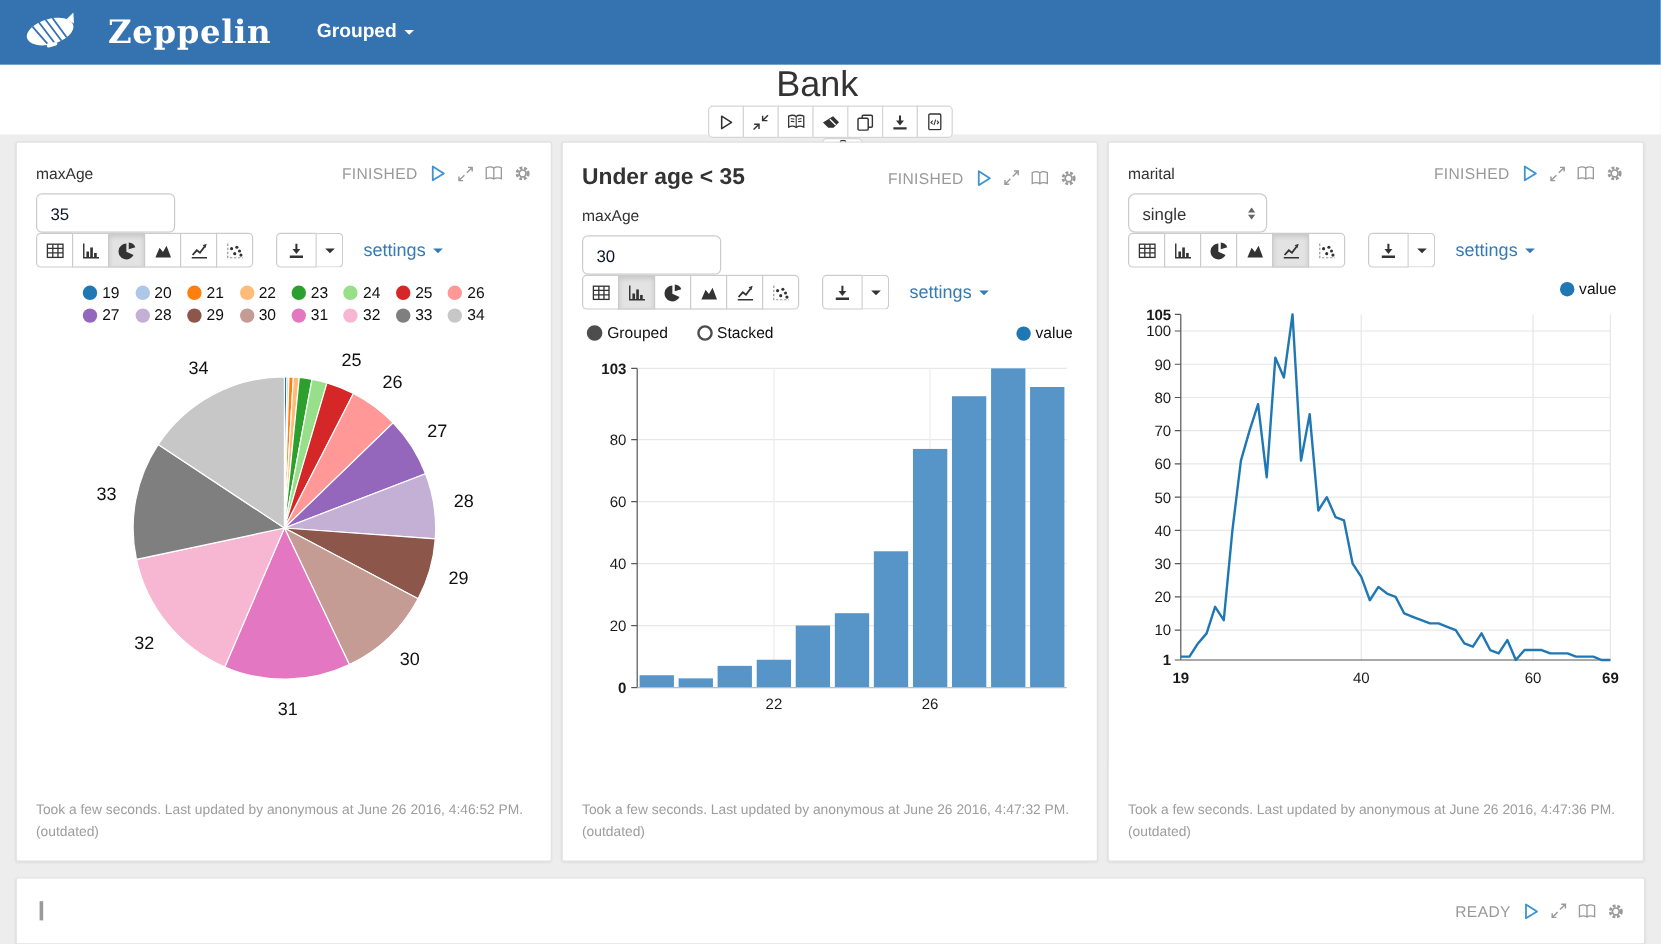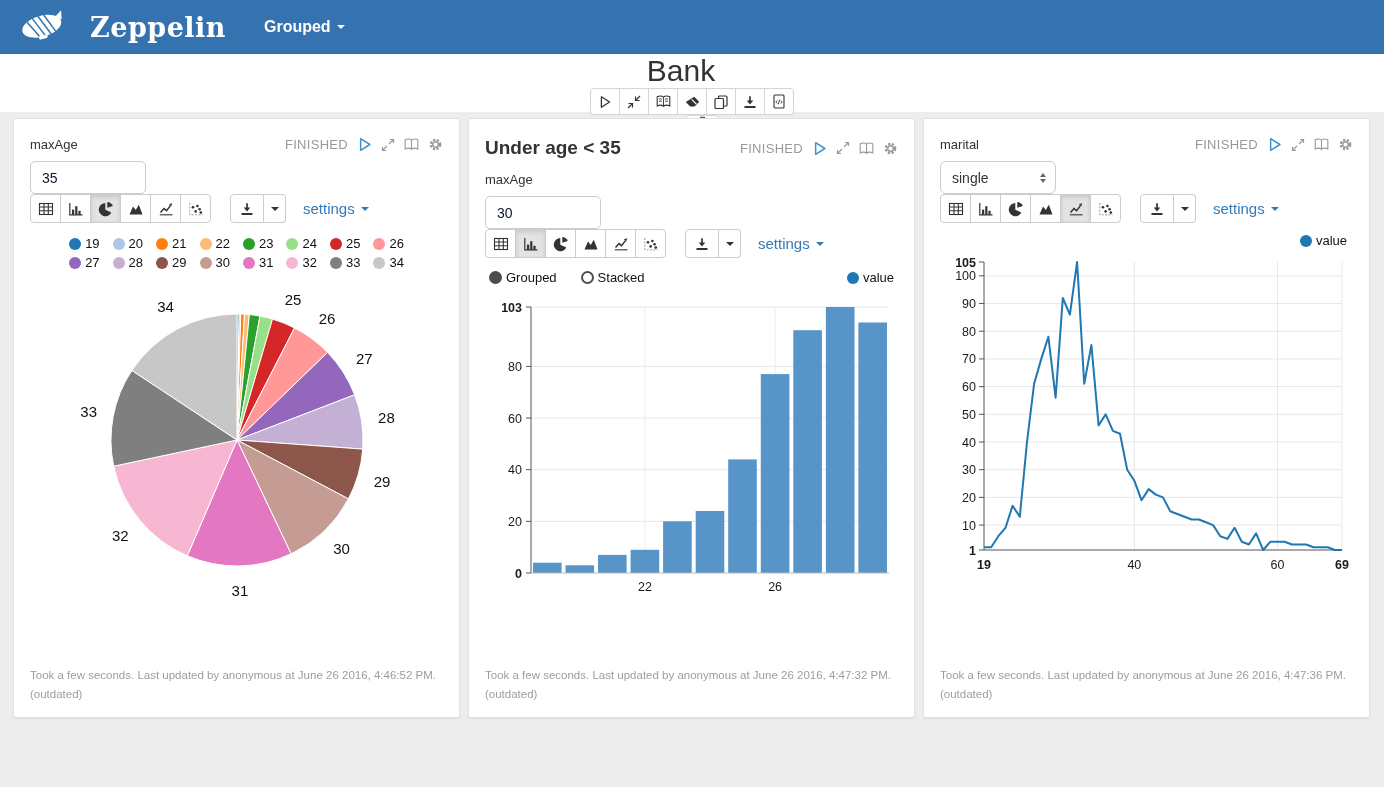--- a/index.html
+++ b/index.html
@@ -653,13 +653,37 @@
           <text class="tick" x="337.56" y="319" text-anchor="middle">60</text>
           <text class="tick bold" x="402" y="319" text-anchor="middle">69</text>
           <path d="M44.0 297.2 L51.2 297.2 L58.3 286.2 L65.5 277.8 L72.6 255.7 L79.8 266.8 L87.0 192.0 L94.1 133.8 L101.3 108.9 L108.4 86.8 L115.6 147.7 L122.8 48.0 L129.9 64.6 L137.1 12.0 L144.2 133.8 L151.4 95.1 L158.6 175.4 L165.7 164.3 L172.9 180.9 L180.0 183.7 L187.2 219.7 L194.4 230.8 L201.5 250.2 L208.7 239.1 L215.8 244.6 L223.0 247.4 L230.2 261.2 L237.3 264.0 L244.5 266.8 L251.6 269.5 L258.8 269.5 L266.0 272.3 L273.1 275.1 L280.3 286.2 L287.4 288.9 L294.6 277.8 L301.8 291.7 L308.9 294.5 L316.1 283.4 L323.2 300.0 L330.4 291.7 L337.6 291.7 L344.7 291.7 L351.9 294.5 L359.0 294.5 L366.2 294.5 L373.4 297.2 L380.5 297.2 L387.7 297.2 L394.8 300.0 L402.0 300.0" fill="none" stroke="#1f77b4" stroke-width="2" stroke-linejoin="round"></path>
         </svg>
       <div class="para-footer">
         <span>Took a few seconds. Last updated by anonymous at June 26 2016, 4:47:36 PM.</span><br><span>(outdated)</span>
       </div>
     </div>
   </div>
 
+  <div class="empty-card">
+    <div class="cursor-bar"></div>
+    <div class="status-row">
+      <span class="status-text">READY</span>
+      <span class="status-icons" style="display: flex; align-items: center; gap: 9px;">
+          <svg width="15" height="15" viewBox="0 0 14 14" style="cursor:pointer">
+            <path d="M3.4 1.6 L12 7 L3.4 12.4 Z" fill="none" stroke="#3e93d0" stroke-width="1.4" stroke-linejoin="round"></path>
+          </svg>
+          <svg width="14" height="14" viewBox="0 0 14 14" style="cursor:pointer">
+            <g stroke="#999999" stroke-width="1.2" fill="none">
+              <path d="M9 1.5 h3.5 v3.5 M12.5 1.5 L8 6"></path>
+              <path d="M5 12.5 H1.5 V9 M1.5 12.5 L6 8"></path>
+            </g>
+          </svg>
+          <svg width="15" height="13" viewBox="0 0 15 13" style="cursor:pointer">
+            <path d="M7.5 2.1 C5.9 .9 3.3 .9 1.2 1.8 V10.9 C3.3 10 5.9 10 7.5 11.2 C9.1 10 11.7 10 13.8 10.9 V1.8 C11.7 .9 9.1 .9 7.5 2.1 Z M7.5 2.1 V11.2" fill="none" stroke="#999999" stroke-width="1.1"></path>
+          </svg>
+          <svg width="15" height="15" viewBox="0 0 17 17" style="cursor:pointer">
+            <circle cx="8.5" cy="8.5" r="5.3" fill="none" stroke="#999999" stroke-width="2.6" stroke-dasharray="2.6 1.7"></circle>
+            <circle cx="8.5" cy="8.5" r="3.2" fill="none" stroke="#999999" stroke-width="1.6"></circle>
+          </svg>
+        </span>
+    </div>
+  </div>
 </div>
 
 </body></html>

